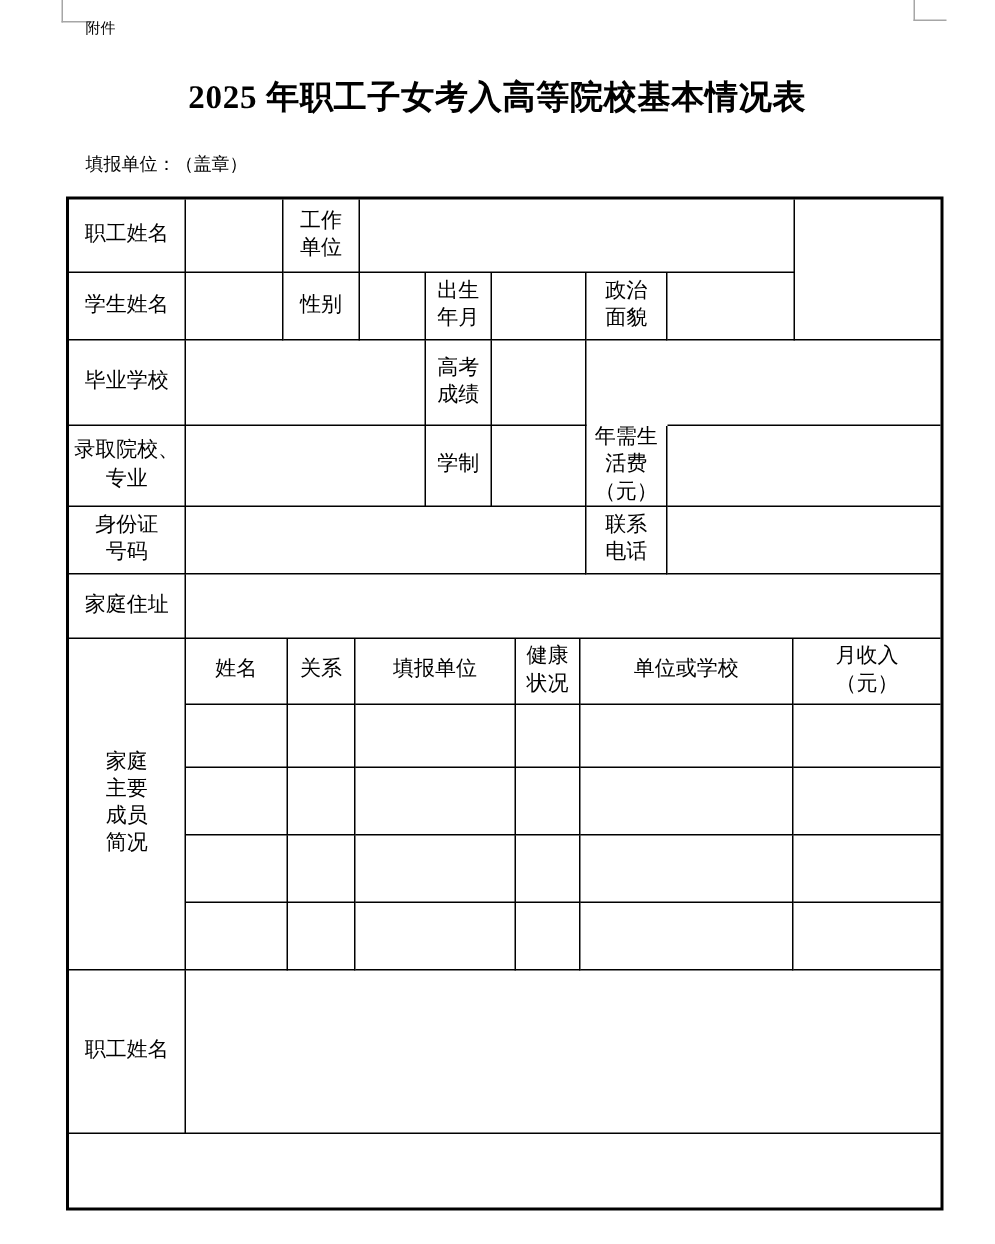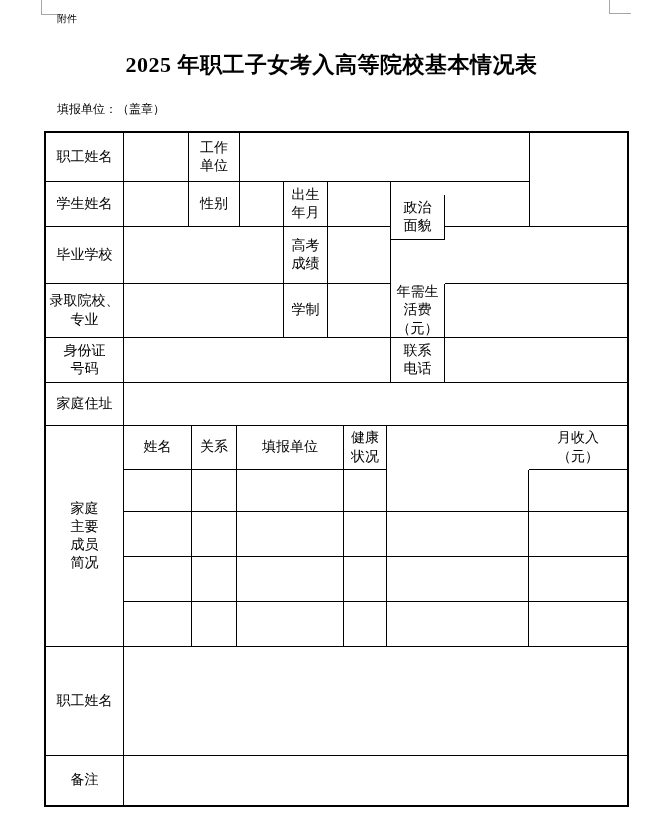--- a/index.html
+++ b/index.html
@@ -40,21 +40,21 @@
   <div class="cell" style="left:194px;top:0;width:290px;height:49px"></div>
   <div class="cell no-br" style="left:484px;top:0;width:97px;height:94px"></div>
 
   <div class="cell" style="left:0;top:49px;width:78px;height:45px">学生姓名</div>
   <div class="cell" style="left:78px;top:49px;width:65px;height:45px"></div>
   <div class="cell" style="left:143px;top:49px;width:51px;height:45px">性别</div>
   <div class="cell" style="left:194px;top:49px;width:44px;height:45px"></div>
   <div class="cell" style="left:238px;top:49px;width:44px;height:45px">出生
 年月</div>
   <div class="cell" style="left:282px;top:49px;width:63px;height:45px"></div>
-  <div class="cell" style="left:345px;top:62px;width:54px;height:45px">政治
+  <div class="cell" style="left:345px;top:49px;width:54px;height:45px">政治
 面貌</div>
   <div class="cell" style="left:399px;top:49px;width:85px;height:45px"></div>
 
   <div class="cell" style="left:0;top:94px;width:78px;height:57px">毕业学校</div>
   <div class="cell" style="left:78px;top:94px;width:160px;height:57px"></div>
   <div class="cell" style="left:238px;top:94px;width:44px;height:57px">高考
 成绩</div>
   <div class="cell" style="left:282px;top:94px;width:63px;height:57px"></div>
   <div class="cell no-br" style="left:399px;top:94px;width:182px;height:57px"></div>
 
@@ -81,20 +81,21 @@
   <div class="cell" style="left:0;top:293px;width:78px;height:221px">家庭
 主要
 成员
 简况</div>
 
   <div class="cell" style="left:78px;top:293px;width:68px;height:44px">姓名</div>
   <div class="cell" style="left:146px;top:293px;width:45px;height:44px">关系</div>
   <div class="cell" style="left:191px;top:293px;width:107px;height:44px">填报单位</div>
   <div class="cell" style="left:298px;top:293px;width:43px;height:44px">健康
 状况</div>
+  <div class="cell" style="left:341px;top:293px;width:142px;height:44px">单位或学校</div>
   <div class="cell no-br" style="left:483px;top:293px;width:98px;height:44px">月收入
 （元）</div>
 
   <div class="cell" style="left:78px;top:337px;width:68px;height:42px"></div>
   <div class="cell" style="left:146px;top:337px;width:45px;height:42px"></div>
   <div class="cell" style="left:191px;top:337px;width:107px;height:42px"></div>
   <div class="cell" style="left:298px;top:337px;width:43px;height:42px"></div>
   <div class="cell" style="left:341px;top:337px;width:142px;height:42px"></div>
   <div class="cell no-br" style="left:483px;top:337px;width:98px;height:42px"></div>
 
@@ -115,16 +116,15 @@
   <div class="cell" style="left:78px;top:469px;width:68px;height:45px"></div>
   <div class="cell" style="left:146px;top:469px;width:45px;height:45px"></div>
   <div class="cell" style="left:191px;top:469px;width:107px;height:45px"></div>
   <div class="cell" style="left:298px;top:469px;width:43px;height:45px"></div>
   <div class="cell" style="left:341px;top:469px;width:142px;height:45px"></div>
   <div class="cell no-br" style="left:483px;top:469px;width:98px;height:45px"></div>
 
   <div class="cell" style="left:0;top:514px;width:78px;height:109px">职工姓名</div>
   <div class="cell no-br" style="left:78px;top:514px;width:503px;height:109px"></div>
 
-  <div class="cell no-bb" style="left:0;top:623px;width:78px;height:49px">备注</div>
   <div class="cell no-br no-bb" style="left:78px;top:623px;width:503px;height:49px"></div>
 
 </div>
 
 </body></html>

